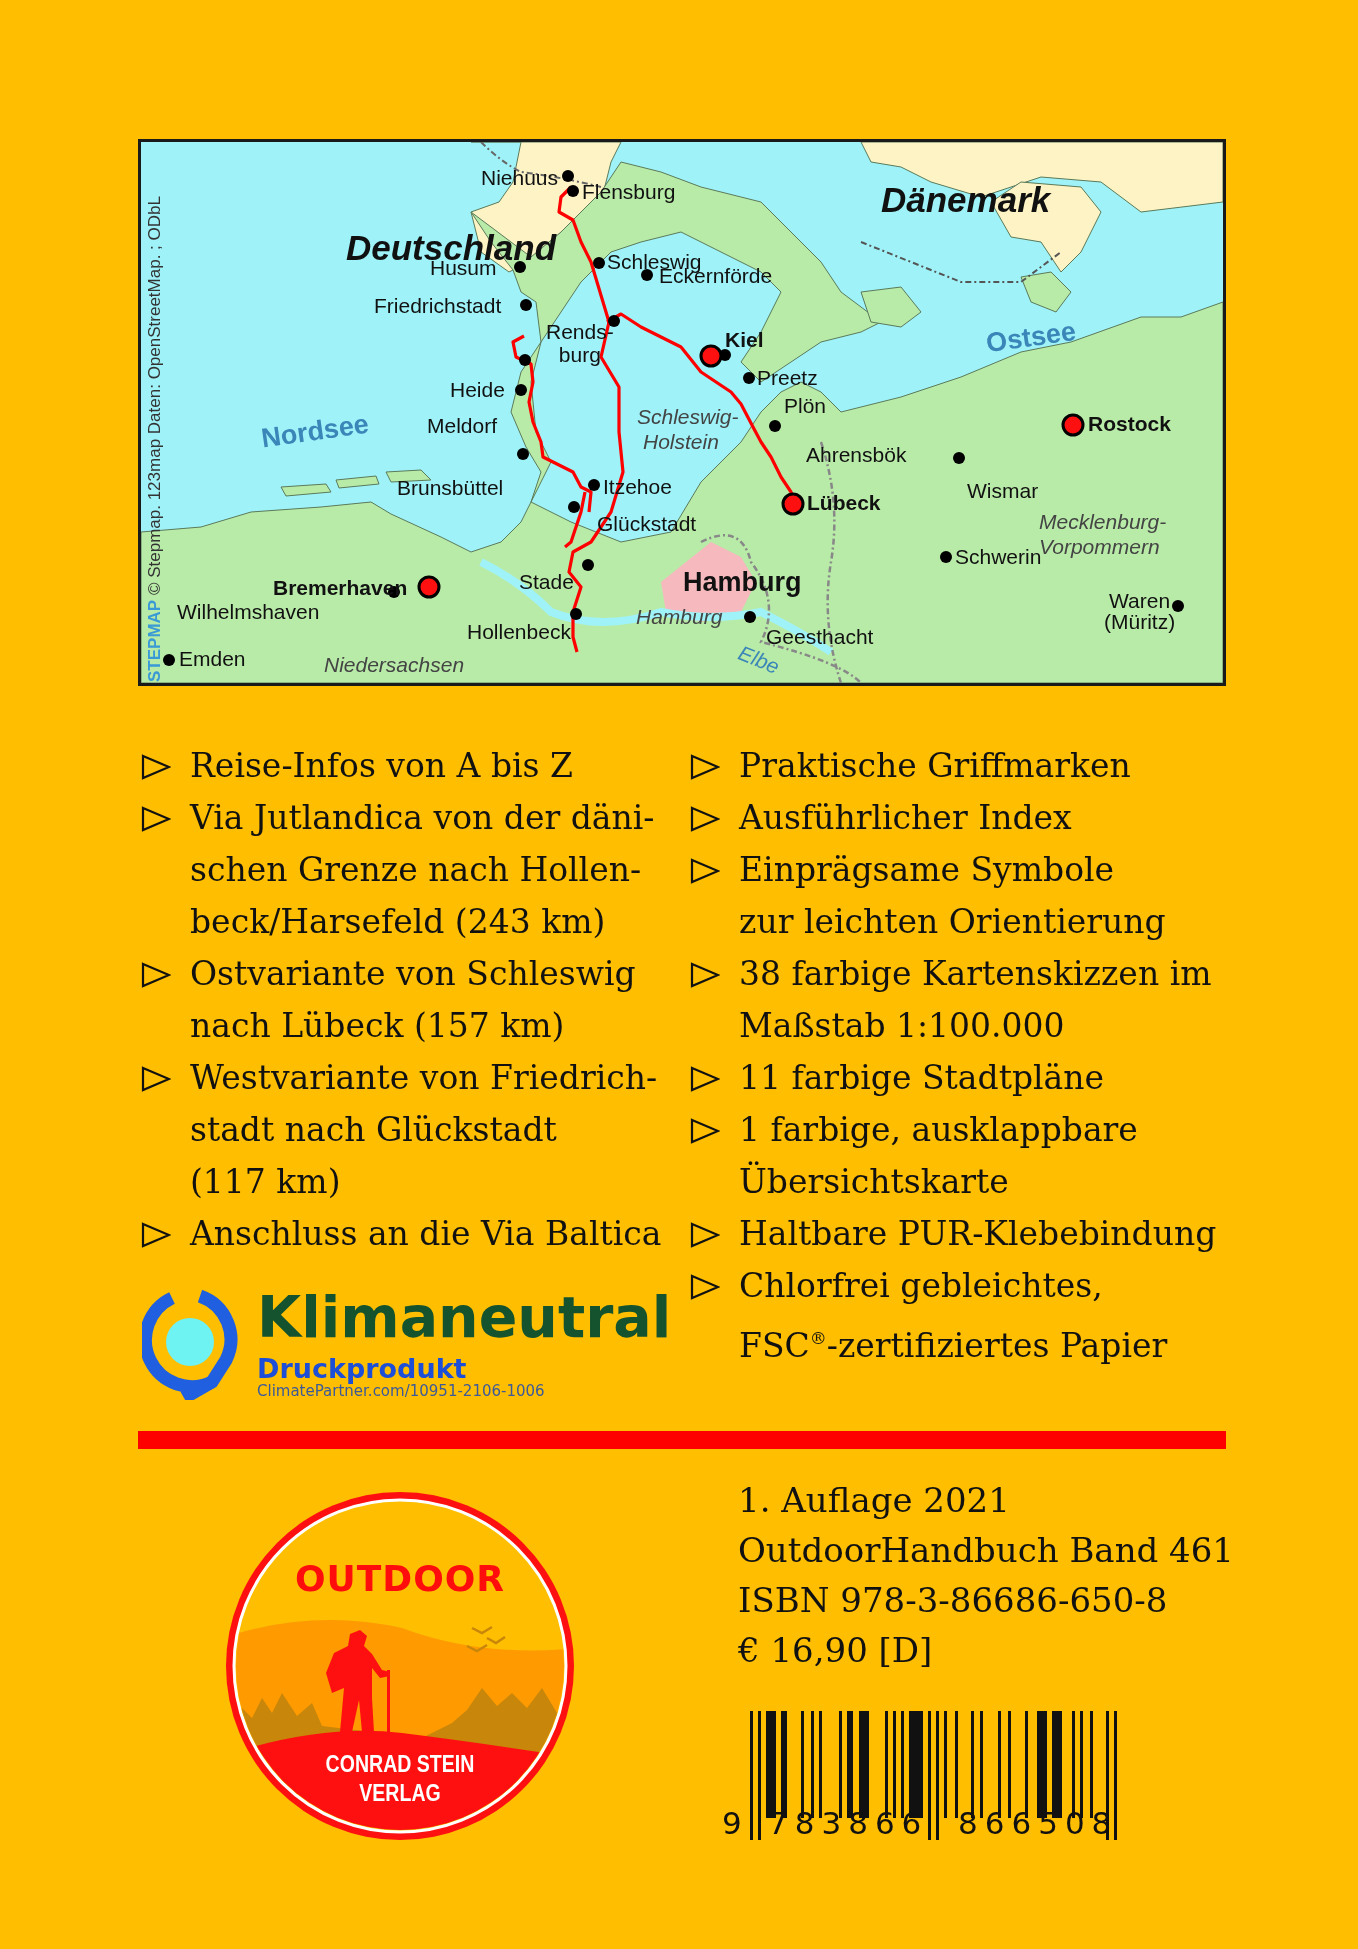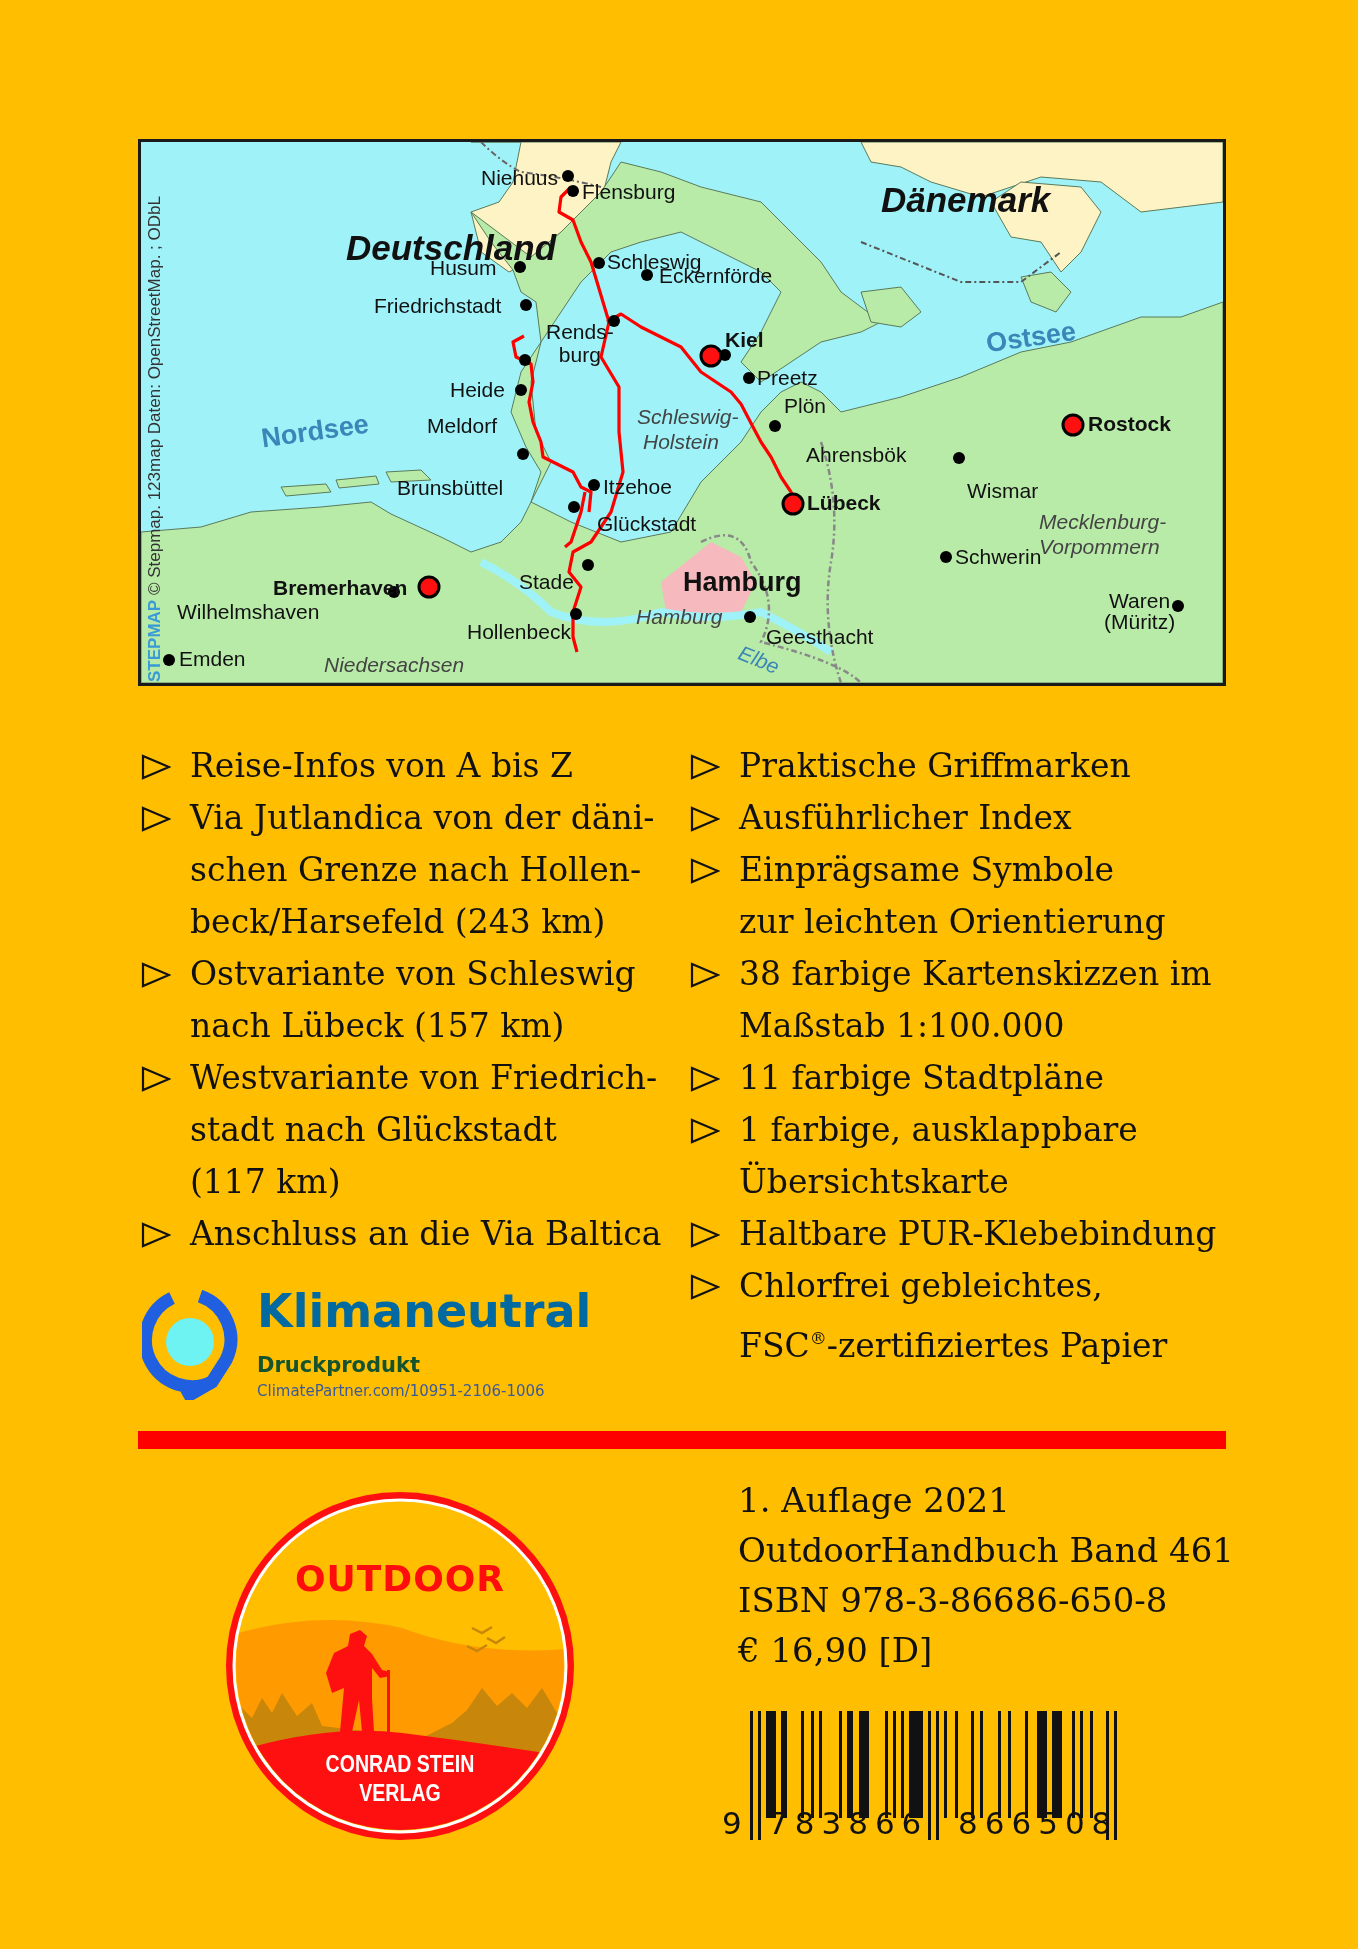--- a/index.html
+++ b/index.html
@@ -26,22 +26,22 @@
 
   .bullets { position: absolute; top: 740px; font-size: 33px; line-height: 52px; }
   .bullets.left { left: 141px; width: 540px; }
   .bullets.right { left: 690px; width: 560px; }
   .bullet { position: relative; padding-left: 49px; }
   .bullet .tri { position: absolute; left: 0; top: 14px; width: 30px; height: 26px; }
   .bullet .txt { white-space: pre-line; }
   sup.reg { font-size: 17px; vertical-align: 13px; }
 
   .klima { position: absolute; left: 142px; top: 1290px; width: 520px; height: 120px; }
-  .klima .title { position: absolute; left: 115px; top: -6px; font-family: "DejaVu Sans", sans-serif; font-weight: bold; font-size: 46px; color: #0369a1; letter-spacing: 0px; }
-  .klima .sub { position: absolute; left: 115px; top: 63px; font-family: "DejaVu Sans", sans-serif; font-weight: bold; font-size: 21px; color: #14532d; }
+  .klima .title { position: absolute; left: 115px; top: -6px; font-family: "DejaVu Sans", sans-serif; font-weight: bold; font-size: 57px; color: #14532d; letter-spacing: 0px; }
+  .klima .sub { position: absolute; left: 115px; top: 63px; font-family: "DejaVu Sans", sans-serif; font-weight: bold; font-size: 27px; color: #1d4ed8; }
   .klima .url { position: absolute; left: 115px; top: 92px; font-family: "DejaVu Sans", sans-serif; font-size: 15px; color: #3C5A9A; }
 
   .redbar { position: absolute; left: 138px; top: 1431px; width: 1088px; height: 18px; background: #FF0000; }
 
   .badge { position: absolute; left: 222px; top: 1488px; width: 356px; height: 356px; }
   .badge .outdoor { position: absolute; left: 0; top: 70px; width: 100%; text-align: center; font-family: "DejaVu Sans", sans-serif; font-weight: bold; font-size: 36px; color: #FF0D0D; letter-spacing: 1px; }
   .badge .pub { position: absolute; left: 0; top: 262px; width: 100%; text-align: center; font-family: "Liberation Sans", sans-serif; font-weight: bold; font-size: 23px; line-height: 29px; color: #fff; transform: scaleX(0.85); }
 
   .info { position: absolute; left: 738px; top: 1475px; font-size: 34px; line-height: 50px; }
 

